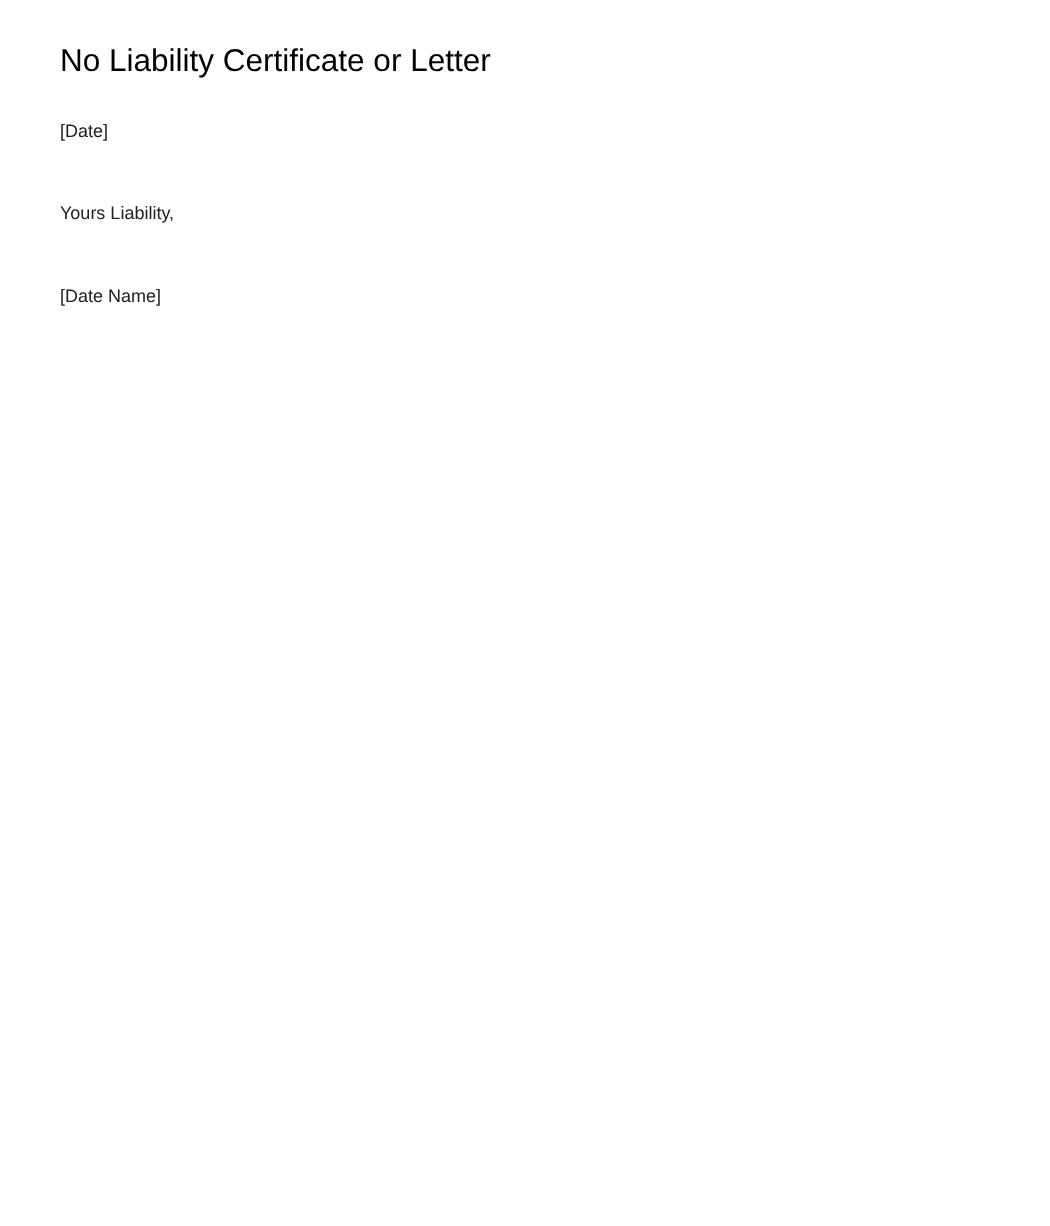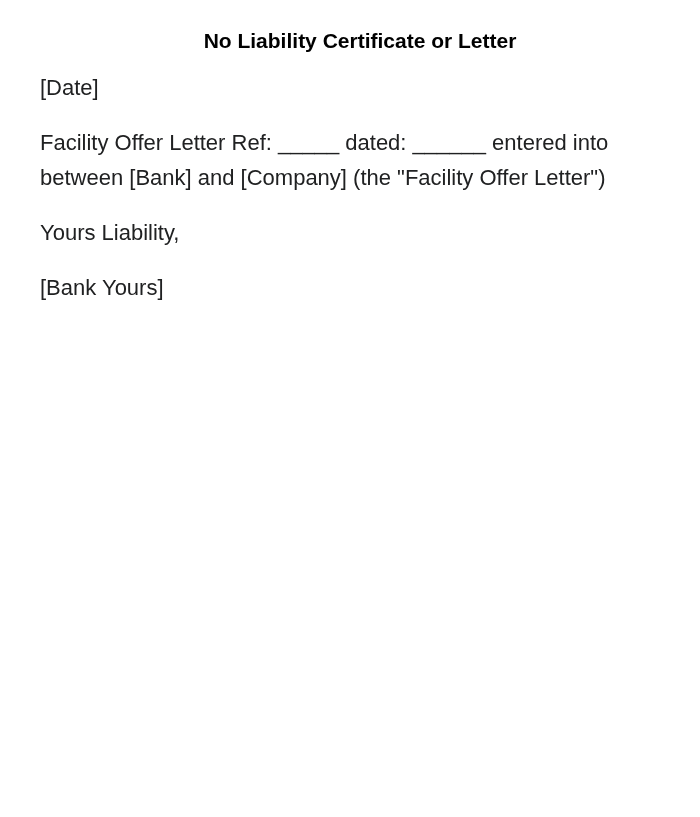--- a/index.html
+++ b/index.html
@@ -18,44 +18,41 @@
     min-height: 817px;
     padding: 28px 20px 0 40px;
     background: #ffffff;
     font-family: "Liberation Sans", sans-serif;
     color: #202122;
   }
   .doc-title {
     margin: 0 0 16px 0;
     font-size: 21px;
     line-height: 26px;
-    font-weight: 700;
+    font-weight: 400;
     color: #000000;
-    text-align: center;
   }
   .doc-para {
     margin: 0 0 20px 0;
-    font-size: 22px;
+    font-size: 12px;
     line-height: 35px;
     font-weight: 400;
     white-space: pre-line; 
     color: #202122;
   }
 </style>
 </head>
 <body>
 
 <div class="page">
   <h1 class="doc-title">No Liability Certificate or Letter</h1>
 
   <p class="doc-para">[Date]</p>
 
 
-  <p class="doc-para">Facility Offer Letter Ref: _____ dated: ______ entered into
-between [Bank] and [Company] (the "Facility Offer Letter")</p>
 
 
 
   <p class="doc-para">Yours Liability,</p>
 
-  <p class="doc-para">[Bank Yours]</p>
+  <p class="doc-para">[Date Name]</p>
 
 </div>
 
 </body></html>

